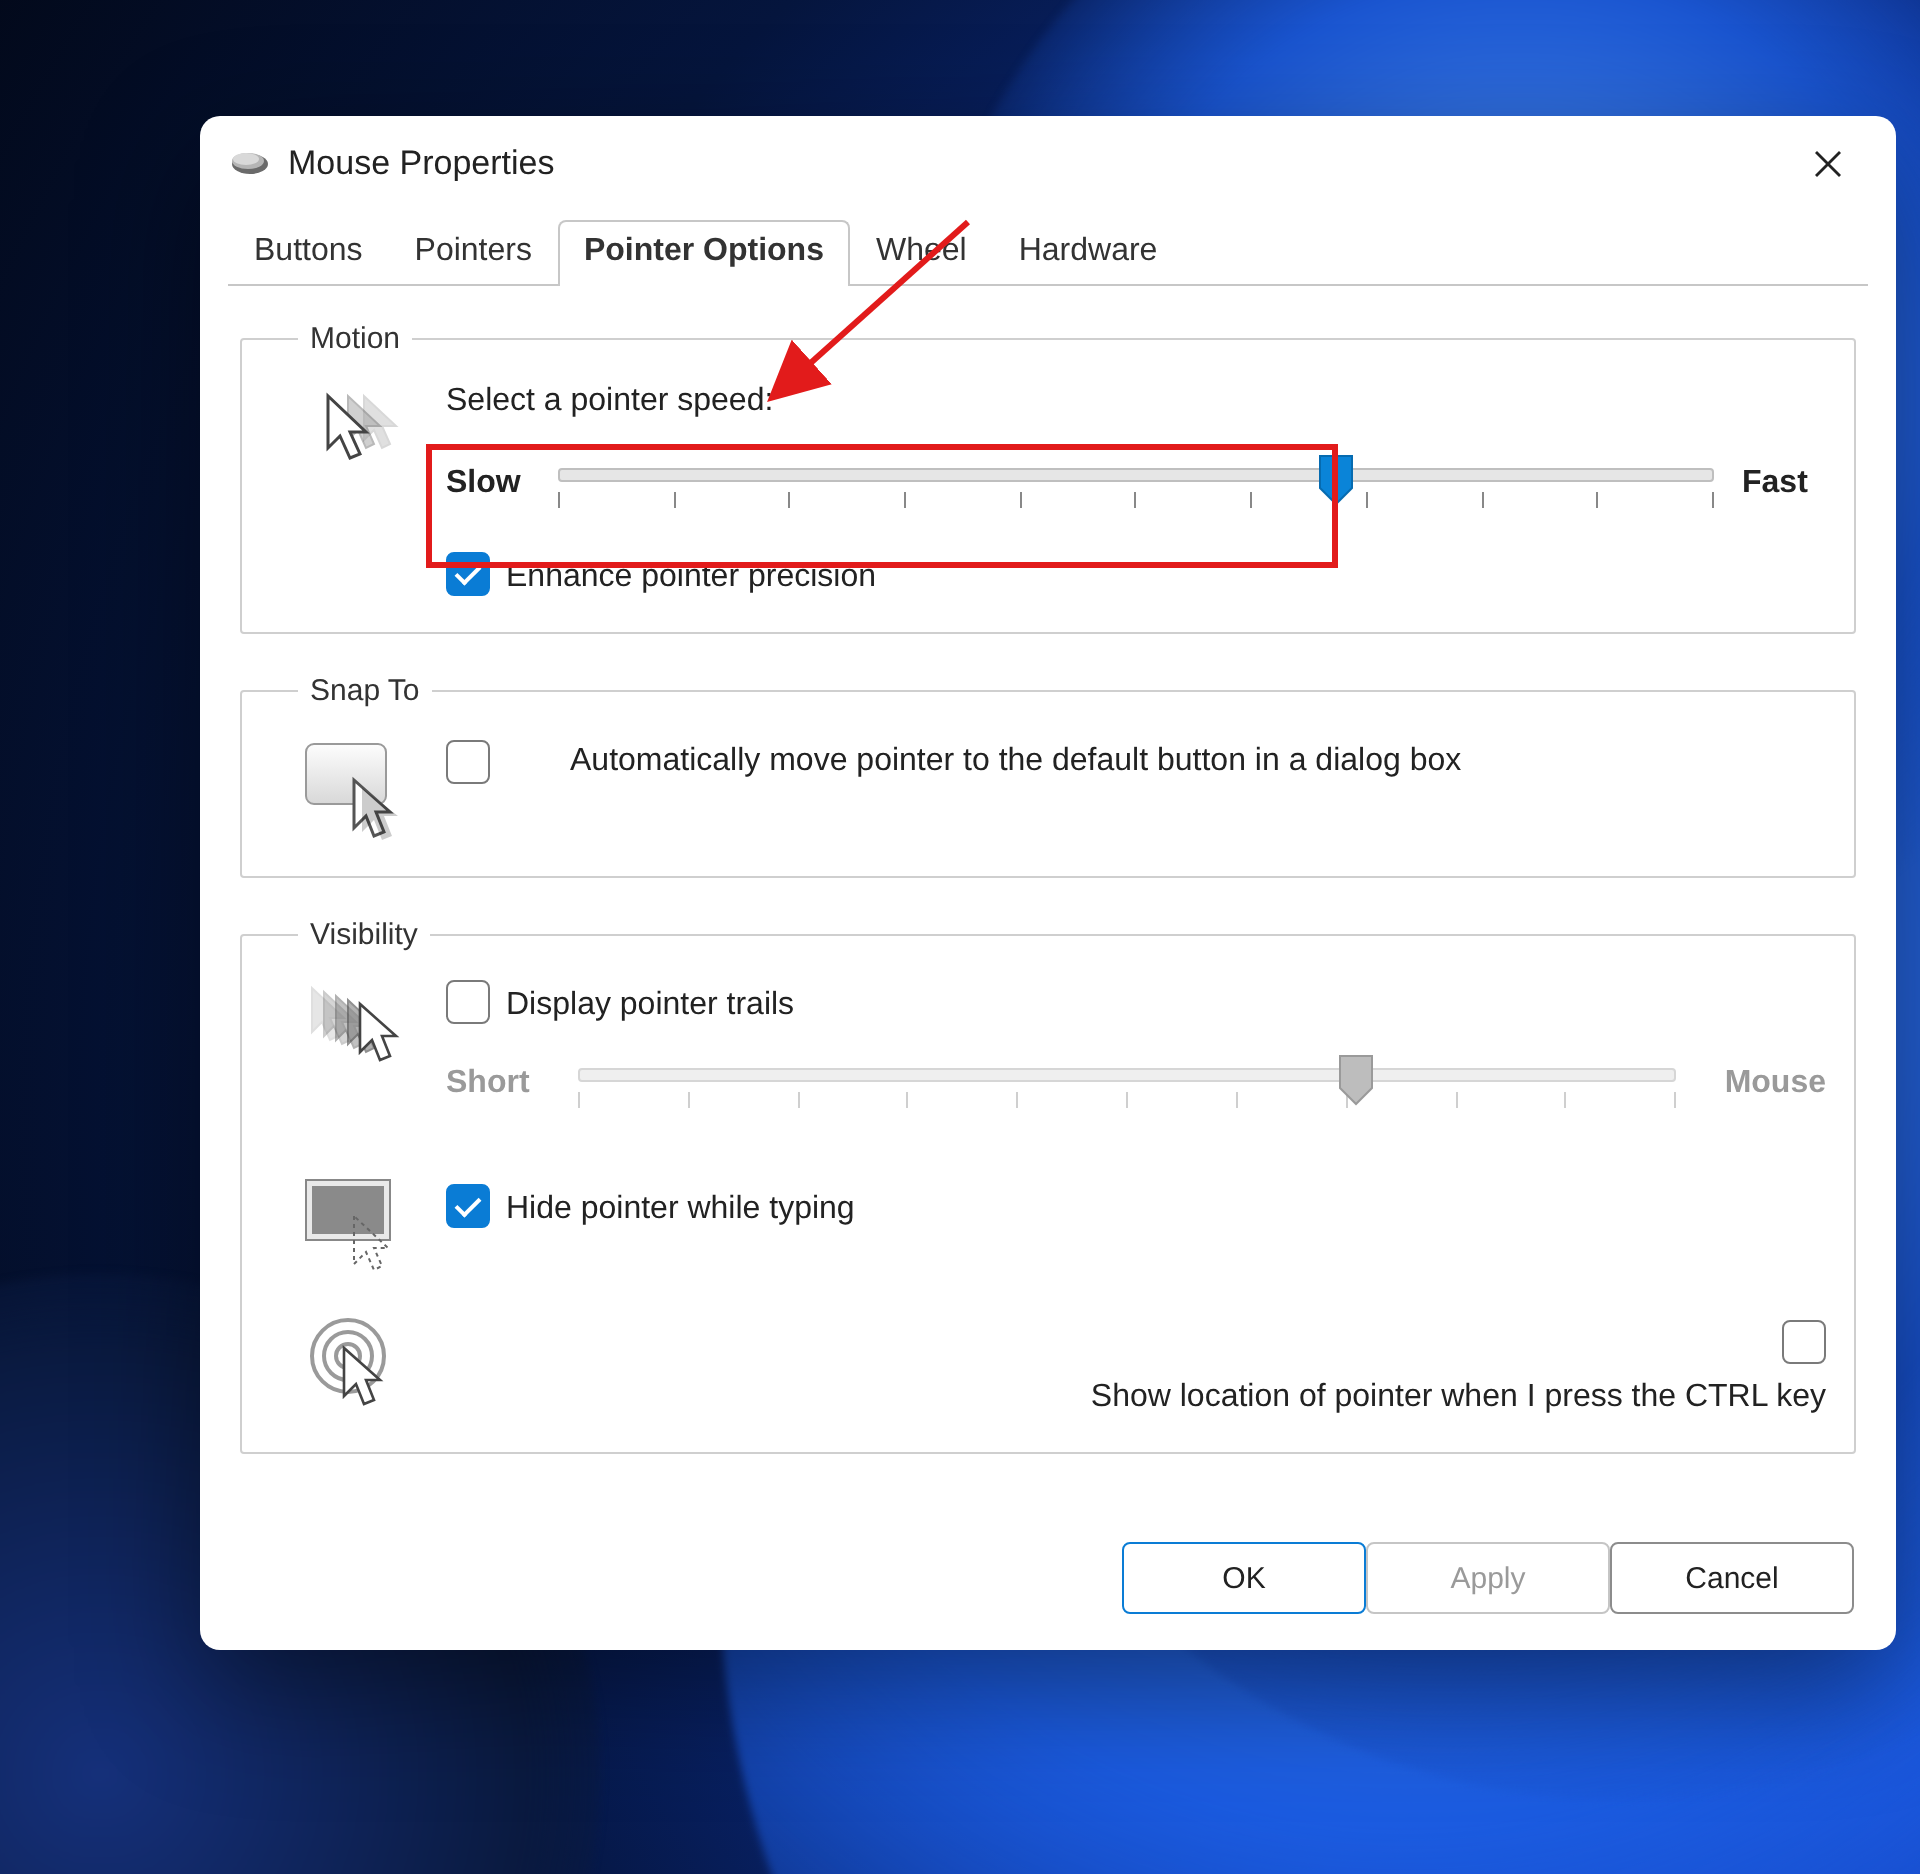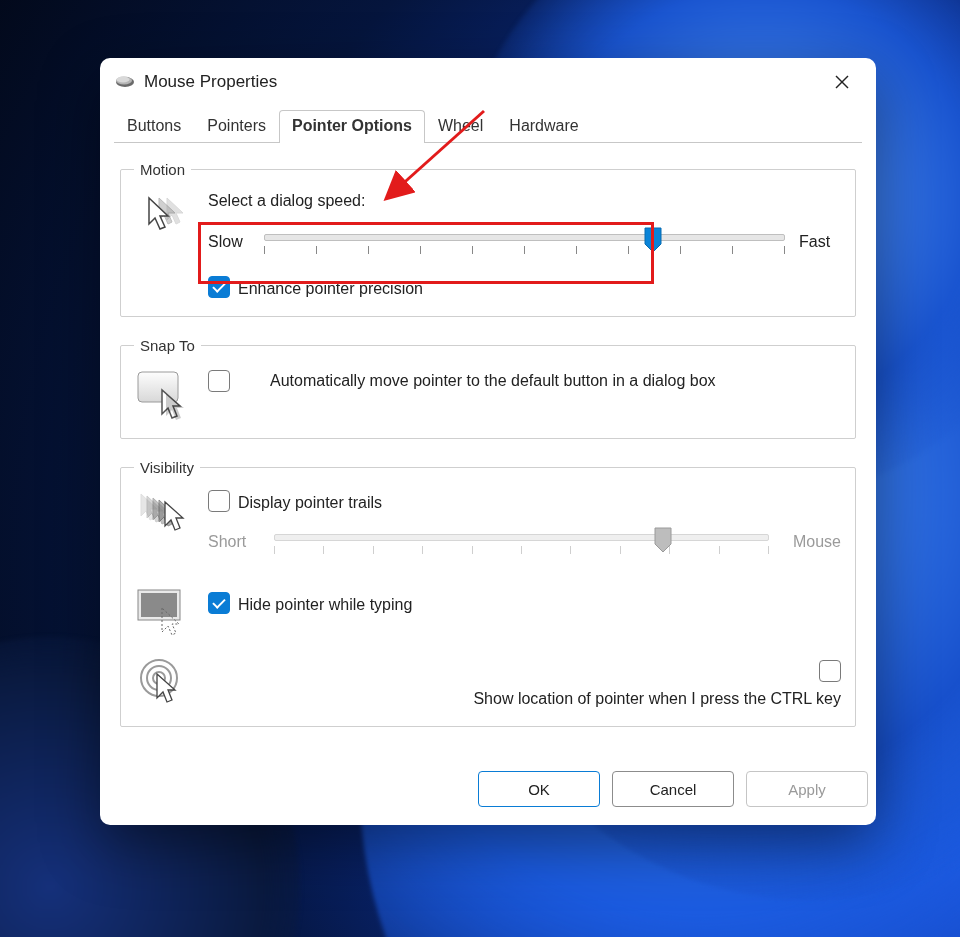--- a/index.html
+++ b/index.html
@@ -25,21 +25,21 @@
   }
   .petal.p1 { width: 900px; height: 900px; right:-300px; bottom:-300px; background: radial-gradient(circle at 30% 30%, #3f8cff 0%, #1b5be0 40%, transparent 70%); transform: rotate(20deg);}
   .petal.p2 { width: 700px; height: 700px; right:-200px; top:200px; background: radial-gradient(circle at 40% 40%, #4c97ff 0%, #1750cc 50%, transparent 75%); transform: rotate(-10deg);}
   .petal.p3 { width: 600px; height: 600px; right:-100px; top:-100px; background: radial-gradient(circle at 50% 50%, #5aa0ff 0%, #1a55d0 50%, transparent 75%);}
   .petal.p4 { width: 500px; height: 500px; left:-200px; bottom:-200px; background: radial-gradient(circle at 50% 50%, #15307a 0%, #0a1a40 60%, transparent 80%);}
 
   .dialog {
     position: absolute;
     left: 100px;
     top: 58px;
-    width: 776px;
+    width: 848px;
     background: #ffffff;
     border-radius: 10px;
     box-shadow: 0 20px 60px rgba(0,0,0,0.45);
     box-sizing: border-box;
   }
   .titlebar {
     display: flex;
     align-items: center;
     height: 48px;
     padding: 0 14px;
@@ -90,21 +90,21 @@
     border-top: 1px solid #c7c7c7;
     margin: 0 14px;
     padding: 18px 6px 14px 6px;
     position: relative;
   }
 
   fieldset.group {
     border: 1px solid #cfcfcf;
     border-radius: 2px;
     margin: 0 0 20px 0;
-    padding: 14px 14px 18px 13px;
+    padding: 14px 14px 18px 28px;
     position: relative;
   }
   fieldset.group > legend {
     padding: 0 6px;
     font-size: 15px;
     color: #333;
   }
   .row {
     display: flex;
     align-items: flex-start;
@@ -130,20 +130,21 @@
   .slider-wrap {
     display: flex;
     align-items: center;
     gap: 14px;
     margin-bottom: 6px;
   }
   .slider-end {
     font-size: 16px;
     color: #222;
     min-width: 42px;
+    font-weight: bold;
   }
   .slider-end.disabled { color:#9a9a9a; }
   .slider {
     position: relative;
     flex: 1;
     height: 40px;
   }
   .track {
     position: absolute;
     left: 0; right:0;
@@ -210,22 +211,22 @@
   }
   .arrow {
     position: absolute;
     pointer-events: none;
   }
 
   
   .buttonbar {
     display:flex;
     justify-content:flex-end;
-    gap: 12px;
-    padding: 10px 8px 18px 20px;
+    gap: 0;
+    padding: 10px 21px 18px 20px;
   }
   .btn {
     min-width: 120px;
     height: 34px;
     border-radius: 4px;
     border: 1px solid #8c8c8c;
     background: #fff;
     font-size: 15px;
     display:flex; align-items:center; justify-content:center;
     color:#222;
@@ -286,21 +287,21 @@
               <g opacity="0.25">
                   <path d="M30 4 L30 26 L35 21 L39 30 L43 28 L39 19 L46 19 Z" fill="#888" stroke="#666"></path>
                 </g>
               <g opacity="0.45">
                   <path d="M22 4 L22 26 L27 21 L31 30 L35 28 L31 19 L38 19 Z" fill="#999" stroke="#666"></path>
                 </g>
               <path d="M12 4 L12 30 L18 24 L23 35 L28 33 L23 22 L31 22 Z" fill="#fff" stroke="#444" stroke-width="1.5"></path>
             </svg>
           </div>
           <div class="body" style="position:relative;">
-            <div class="label">Select a dialog speed:</div>
+            <div class="label">Select a pointer speed:</div>
 
             <div class="slider-wrap" style="position:relative;">
               <span class="slider-end">Slow</span>
               <div class="slider" id="speed-slider">
                 <div class="track"></div>
                 <div class="ticks">
                     <span></span>
                     <span></span>
                     <span></span>
                     <span></span>
@@ -452,17 +453,17 @@
             <path d="M0 0 L10 5 L0 10 Z" fill="#e21b1b"></path>
           </marker>
         </defs>
         <line x1="110" y1="6" x2="14" y2="92" stroke="#e21b1b" stroke-width="3" marker-end="url(#arrhead)"></line>
       </svg>
 
     </div>
 
     <div class="buttonbar">
       <div class="btn default">OK</div>
+      <div class="btn disabled">Apply</div>
       <div class="btn">Cancel</div>
-      <div class="btn disabled">Apply</div>
     </div>
   </div>
 </div>
 
 </body></html>

